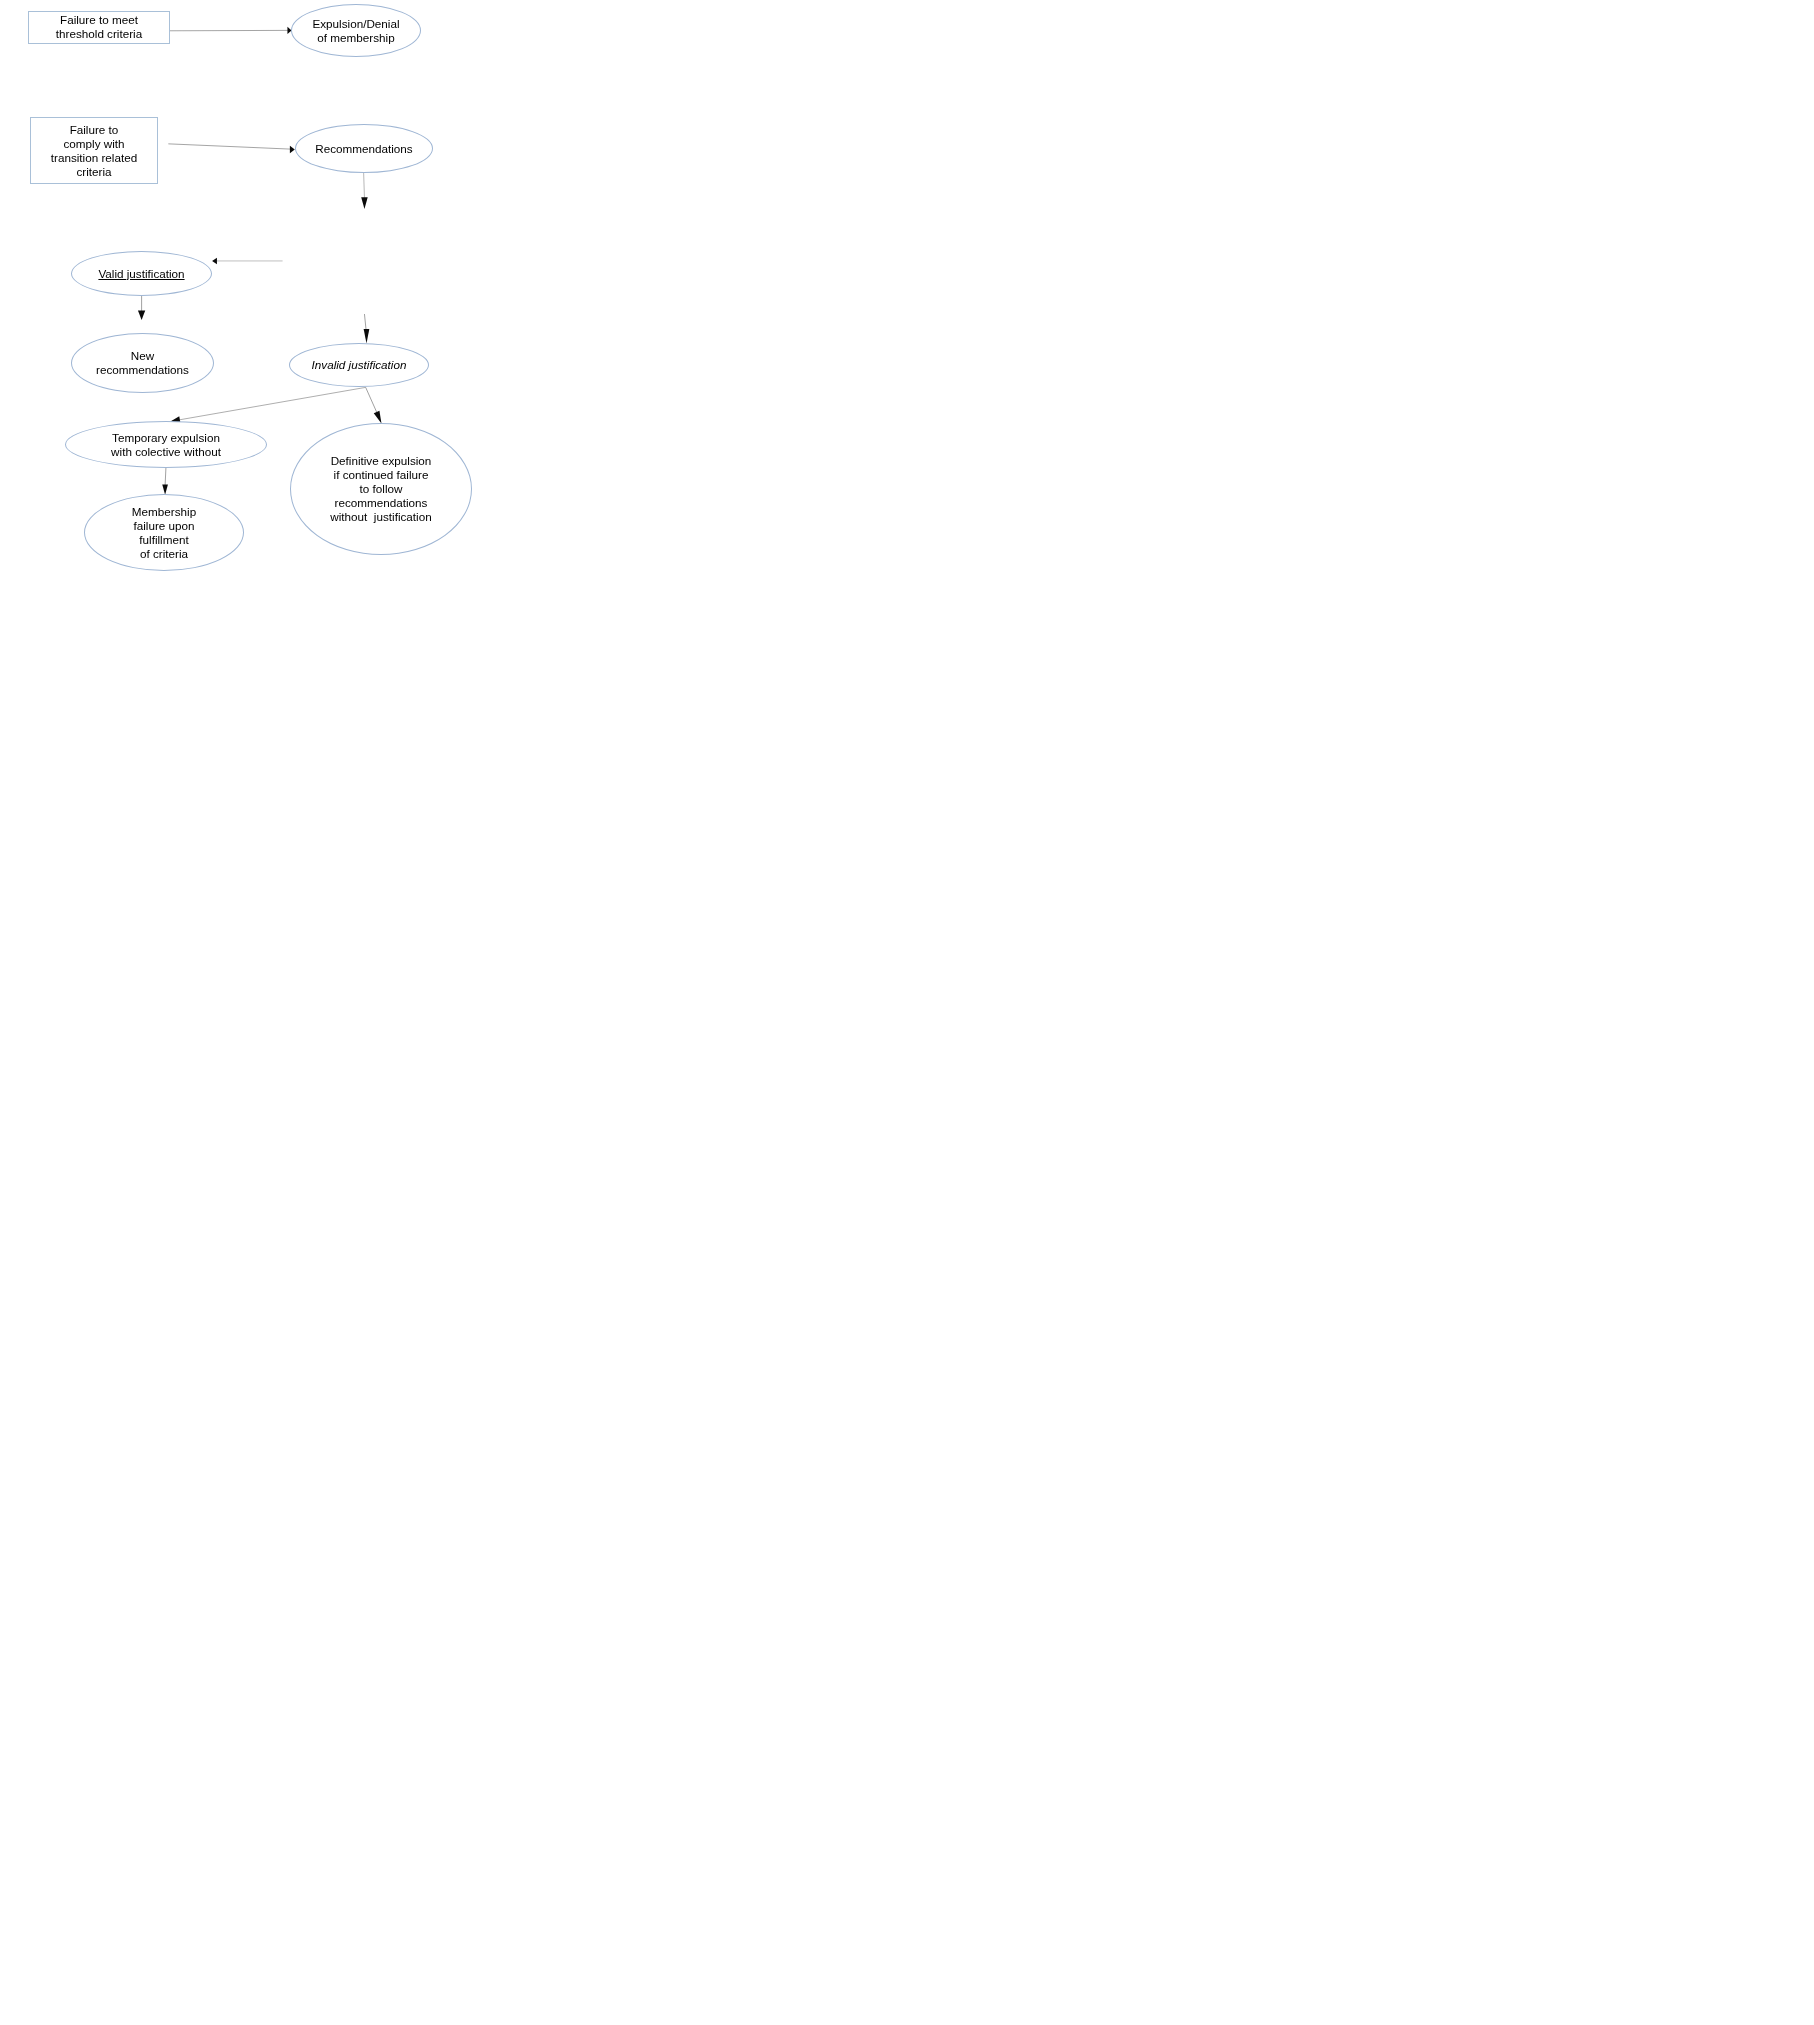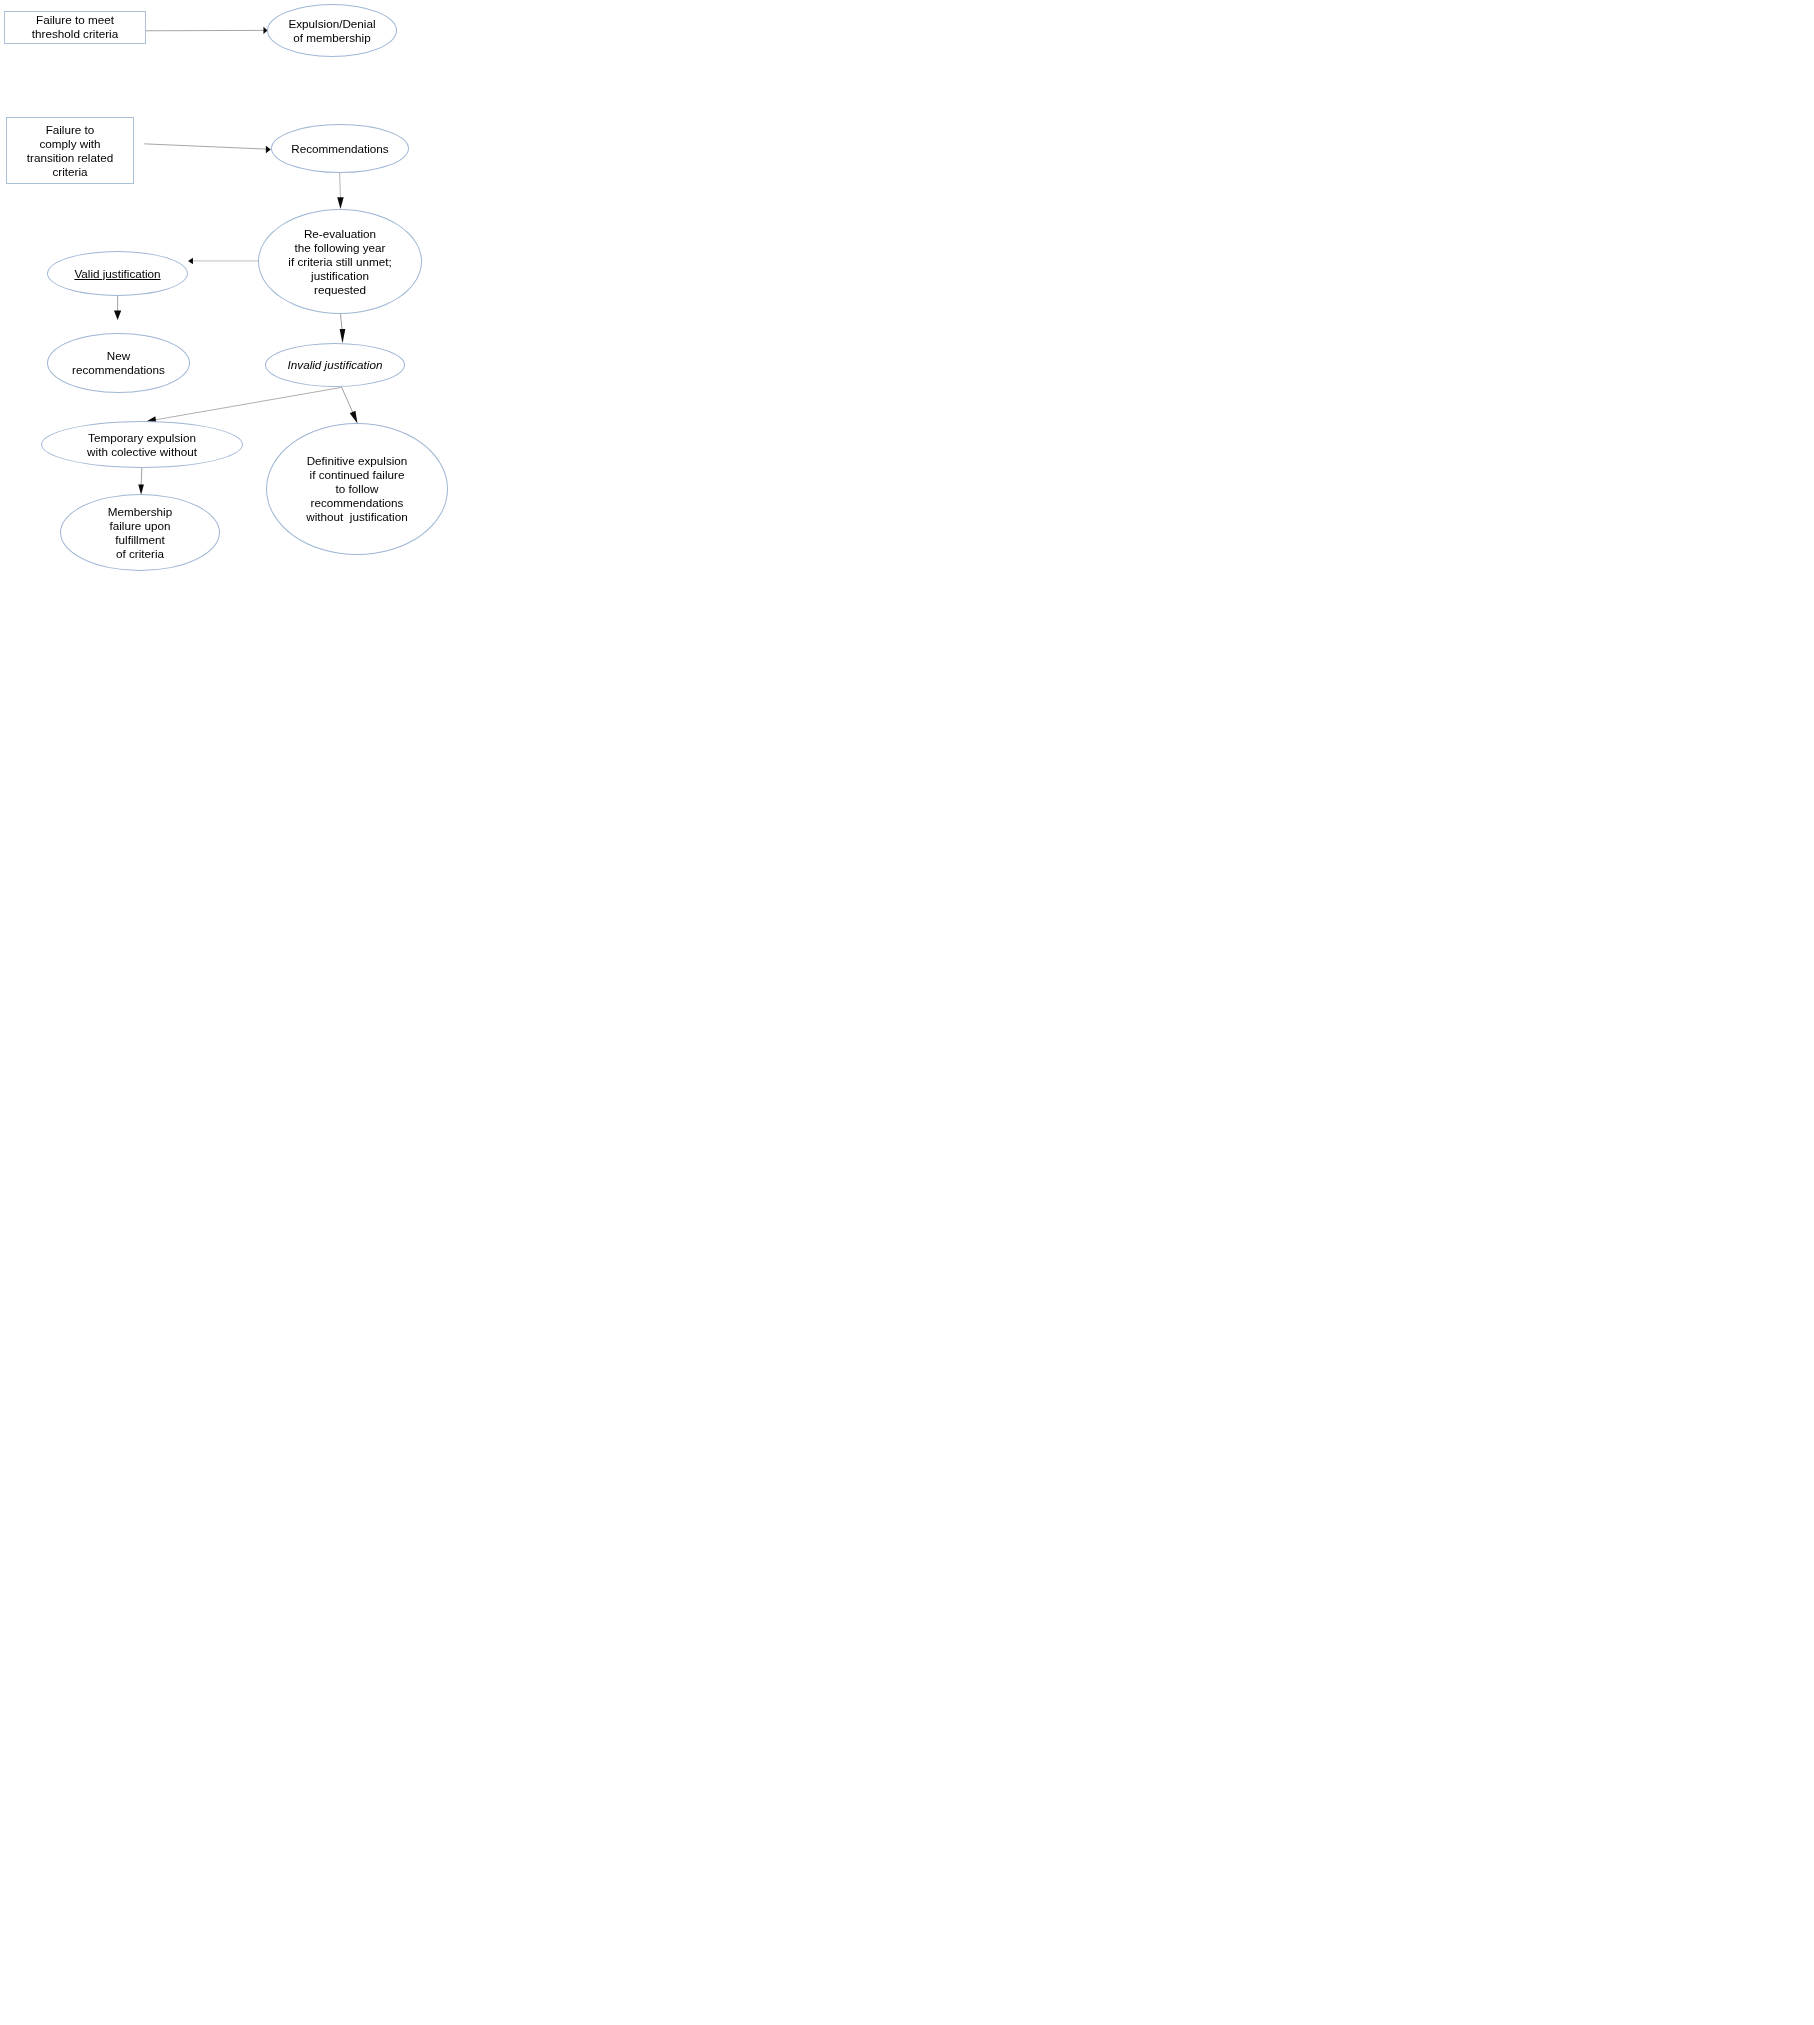--- a/index.html
+++ b/index.html
@@ -3,21 +3,21 @@
 <meta charset="utf-8">
 <title>Flowchart</title>
 <style>
   :root{
     --background:#ffffff; --node-fill:#ffffff; --node-border:#9fb6d4;
     --rect-border:#a9c0d8; --edge-gray:#8f8f8f; --edge-dark:#3c3c3c;
     --arrowhead:#0b0b0b; --text:#000000;
   }
   html,body{margin:0;padding:0;background:var(--background);}
   #page{position:relative;width:454px;height:577px;background:var(--background);
-        font-family:"Liberation Sans","DejaVu Sans",sans-serif;color:var(--text);overflow:hidden;}
+        font-family:"Liberation Sans","DejaVu Sans",sans-serif;color:var(--text);overflow:hidden;margin-left:24px;}
   #edge-layer{position:absolute;left:0;top:0;width:454px;height:577px;z-index:1;}
   .edge-gray{stroke:var(--edge-gray);fill:none;}
   .edge-dark{stroke:var(--edge-dark);fill:none;}
   .arrowhead{fill:var(--arrowhead);stroke:none;}
   .node{position:absolute;z-index:2;display:flex;align-items:center;justify-content:center;
         background:var(--node-fill);box-sizing:border-box;text-align:center;}
   .node .label{white-space:pre-wrap;font-size:11.7px;line-height:14px;color:var(--text);}
   .node.rect{border:0.8px solid var(--rect-border);}
   .node.ellipse{border:0.6px solid var(--node-border);border-radius:50%;}
   
@@ -82,27 +82,20 @@
     <span class="label">Failure to
 comply with
 transition related
 criteria</span>
   </div>
 
   <div class="node ellipse" id="node-recommendations">
     <span class="label">Recommendations</span>
   </div>
 
-  <div class="node ellipse" id="node-reevaluation">
-    <span class="label">Re-evaluation
-the following year
-if criteria still unmet;
-justification
-requested</span>
-  </div>
 
   <div class="node ellipse" id="node-valid-justification">
     <span class="label">Valid justification</span>
   </div>
 
   <div class="node ellipse" id="node-new-recommendations">
     <span class="label">New
 recommendations</span>
   </div>
 

